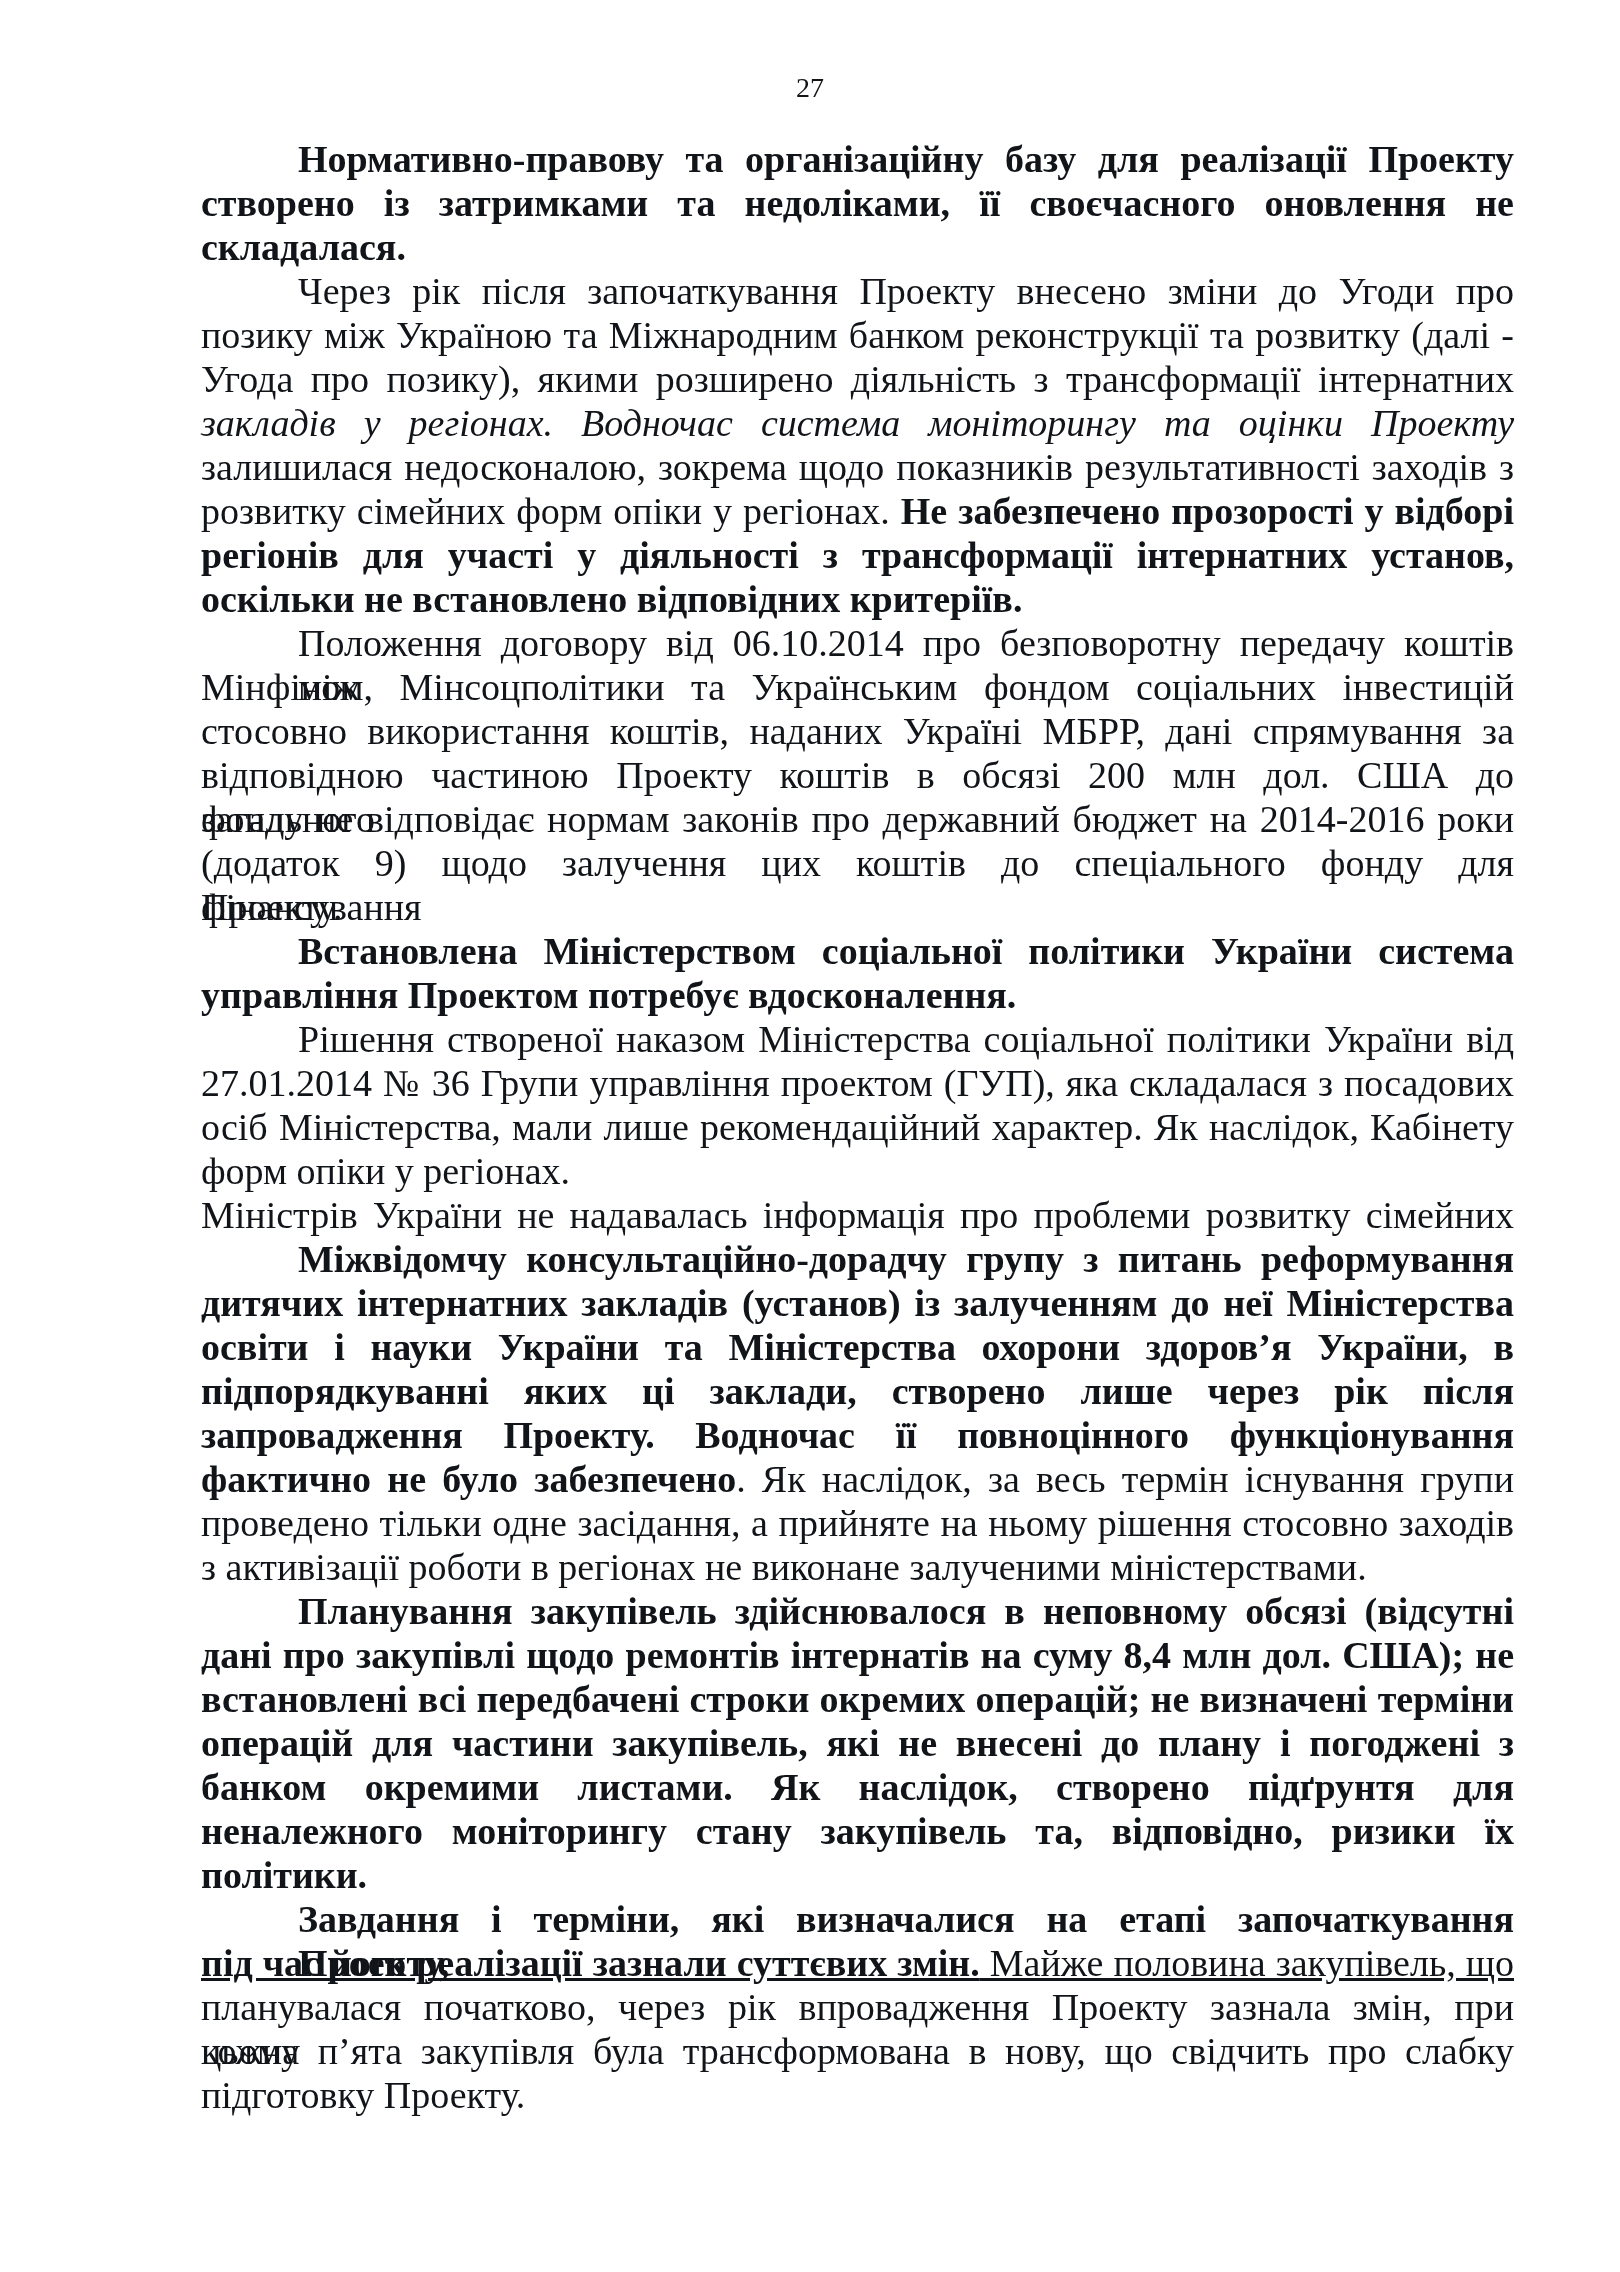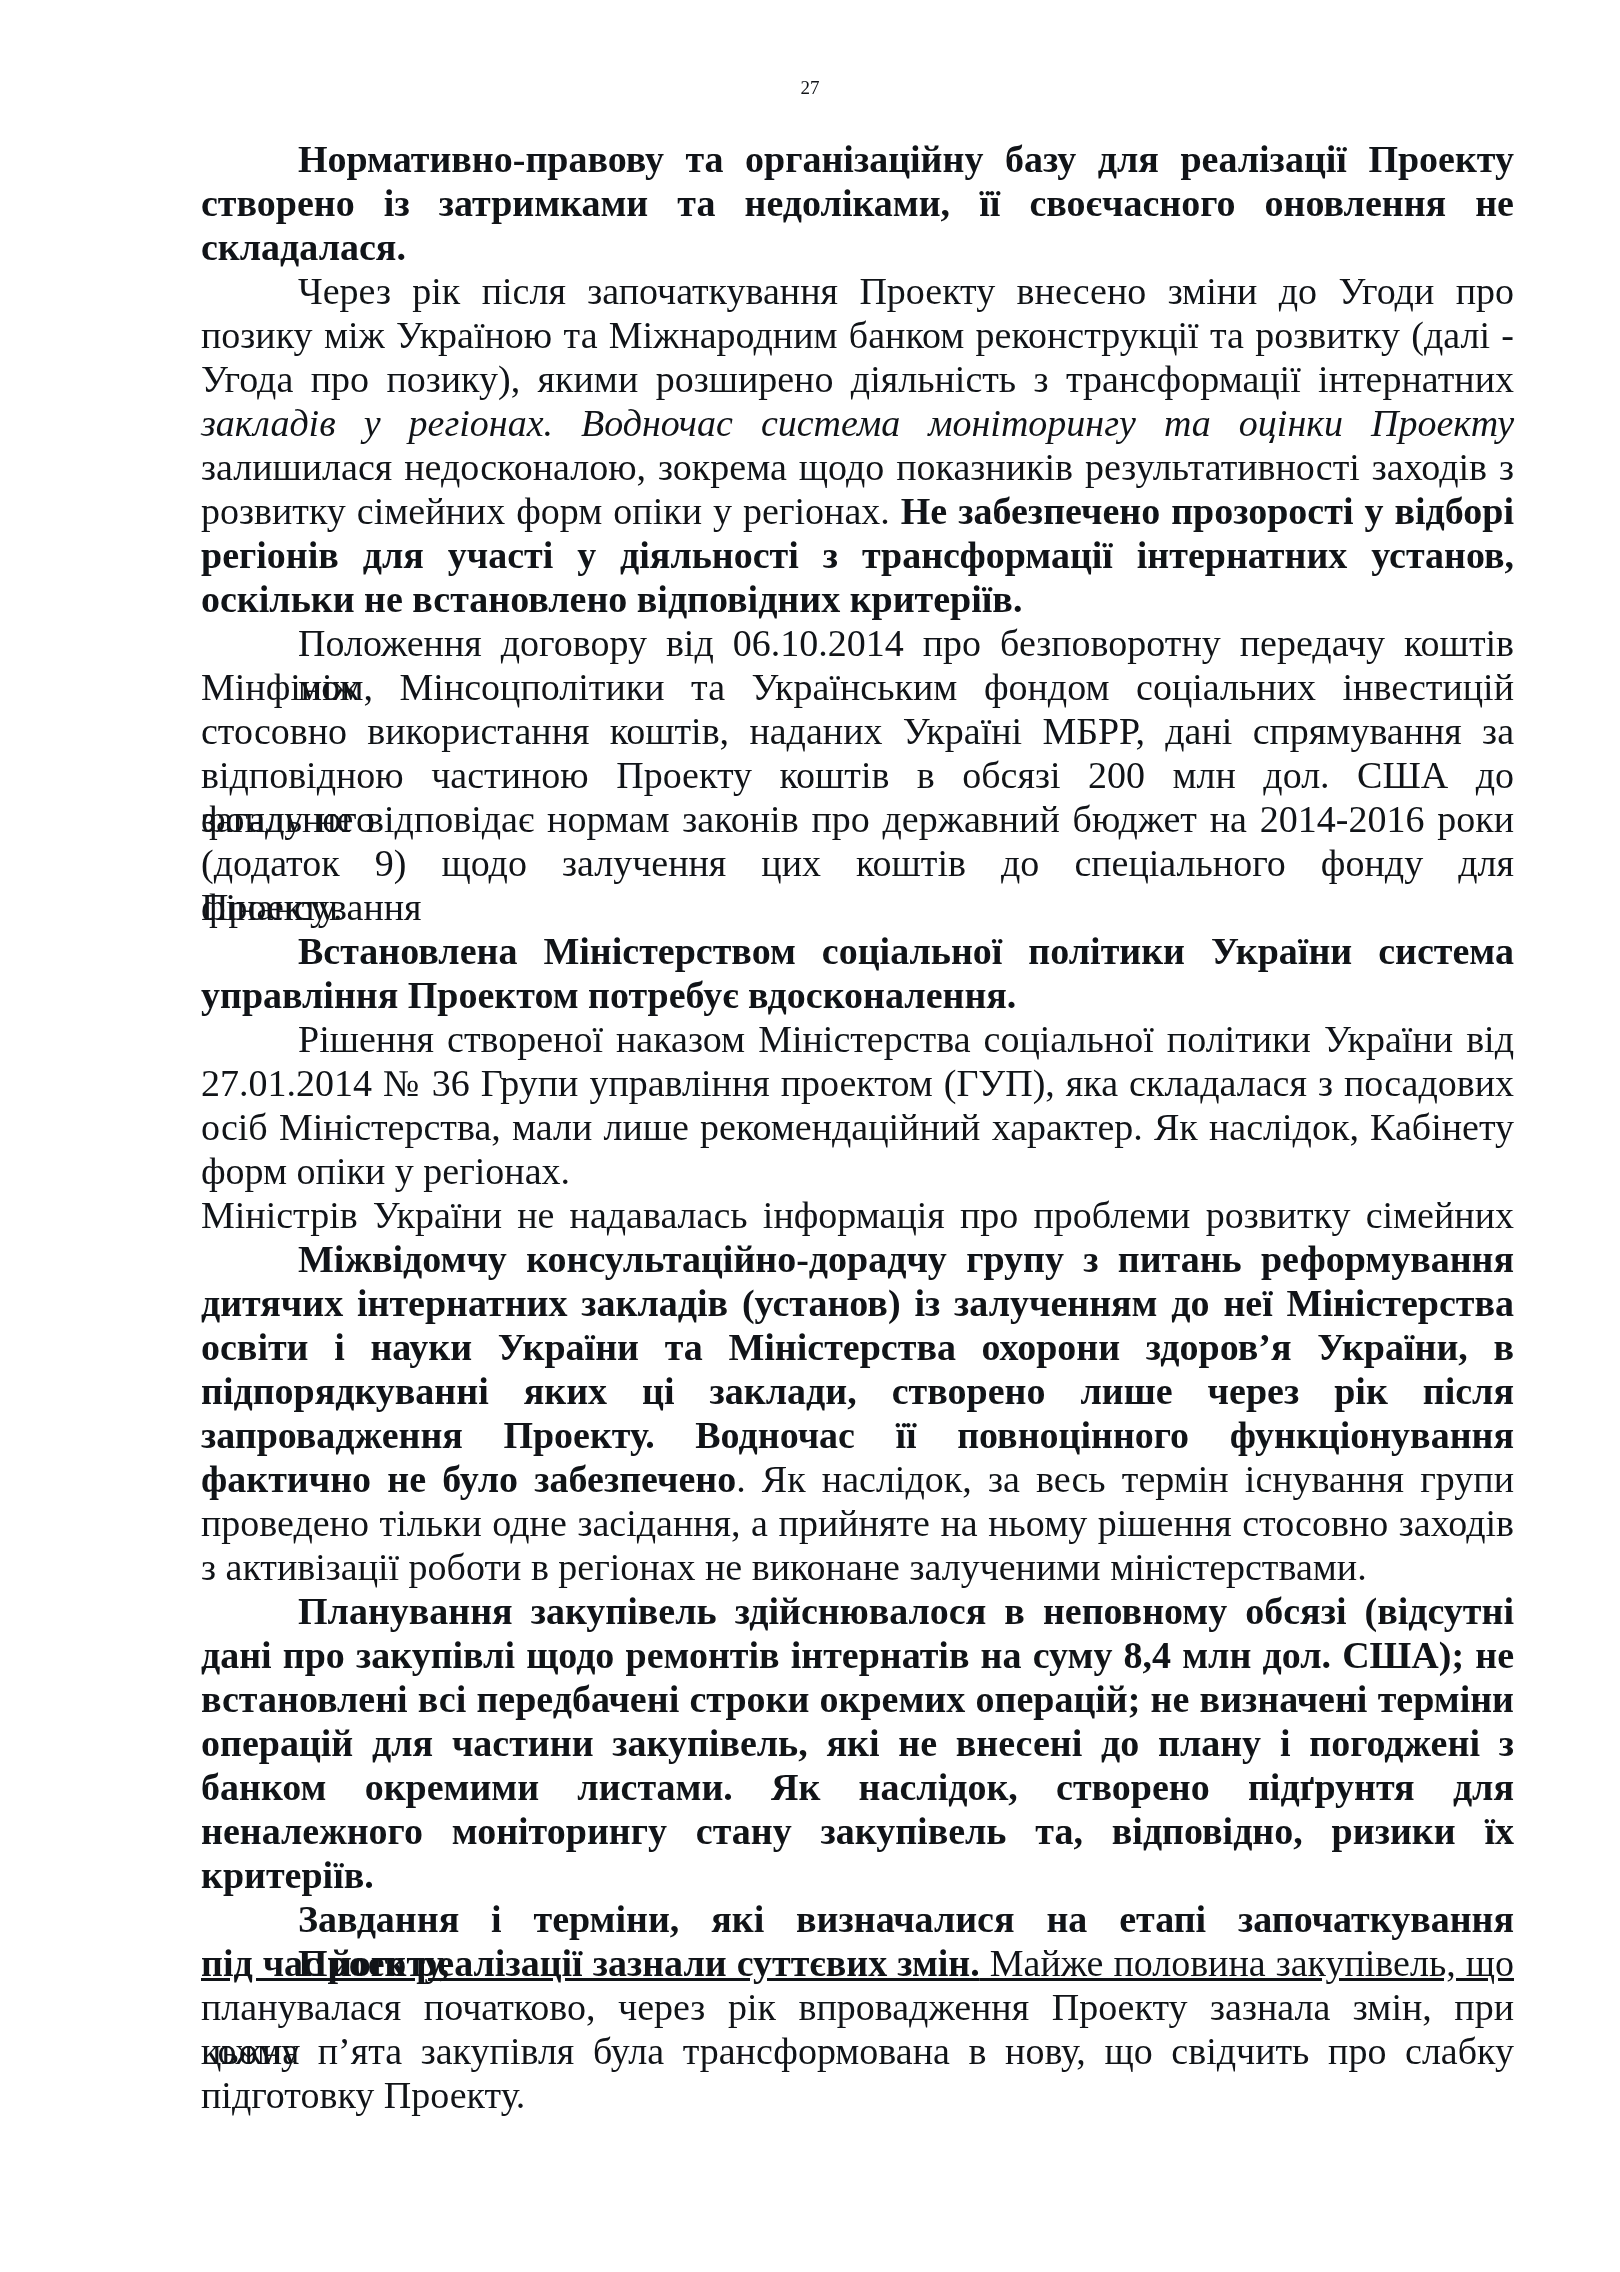--- a/index.html
+++ b/index.html
@@ -2,21 +2,21 @@
 <html style="font-size:10.5px"><head>
 <meta charset="utf-8">
 <style>
   html, body { margin:0; padding:0; }
   body {
     width:1620px; height:2273px; background:#ffffff; position:relative; overflow:hidden;
     font-family:"Liberation Serif", "DejaVu Serif", serif; color:#111418;
   }
   .page-number {
     position:absolute; left:0; width:1620px; top:72px; text-align:center;
-    font-size:19px; line-height:32px;
+    font-size:28px; line-height:32px;
   }
   .body-text {
     position:absolute; left:201px; top:137px; width:1313px;
     font-size:38px; line-height:44px;
   }
   .line { display:block; height:44px; white-space:nowrap; overflow:visible; }
   .line.j { text-align:justify; text-align-last:justify; }
   .line.l { text-align:left; }
   .line.ind { padding-left:97px; }
   .b { font-weight:bold; }
@@ -67,21 +67,21 @@
   <div class="line j" style="white-space: normal;"><span class="b">фактично не було забезпечено</span><span class="r">. Як наслідок, за весь термін існування групи</span></div>
   <div class="line j" style="white-space: normal;"><span>проведено тільки одне засідання, а прийняте на ньому рішення стосовно заходів</span></div>
   <div class="line l"><span>з активізації роботи в регіонах не виконане залученими міністерствами.</span></div>
 
   <div class="line j ind b" style="white-space: normal;"><span>Планування закупівель здійснювалося в неповному обсязі (відсутні</span></div>
   <div class="line j b" style="white-space: normal;"><span>дані про закупівлі щодо ремонтів інтернатів на суму 8,4 млн дол. США); не</span></div>
   <div class="line j b" style="white-space: normal;"><span>встановлені всі передбачені строки окремих операцій; не визначені терміни</span></div>
   <div class="line j b" style="white-space: normal;"><span>операцій для частини закупівель, які не внесені до плану і погоджені з</span></div>
   <div class="line j b" style="white-space: normal;"><span>банком окремими листами. Як наслідок, створено підґрунтя для</span></div>
   <div class="line j b" style="white-space: normal;"><span>неналежного моніторингу стану закупівель та, відповідно, ризики їх</span></div>
-  <div class="line l b"><span>критеріїв.</span></div>
+  <div class="line l b"><span>політики.</span></div>
 
   <div class="line j ind b" style="white-space: normal;"><span>Завдання і терміни, які визначалися на етапі започаткування Проекту,</span></div>
   <div class="line j" style="white-space: normal; text-decoration: underline;"><span class="b">під час його реалізації зазнали суттєвих змін.</span><span class="r"> Майже половина закупівель, що</span></div>
   <div class="line j" style="white-space: normal;"><span>планувалася початково, через рік впровадження Проекту зазнала змін, при цьому</span></div>
   <div class="line j" style="white-space: normal;"><span>кожна п’ята закупівля була трансформована в нову, що свідчить про слабку</span></div>
   <div class="line l"><span>підготовку Проекту.</span></div>
 </div>
 
 
 </body></html>

